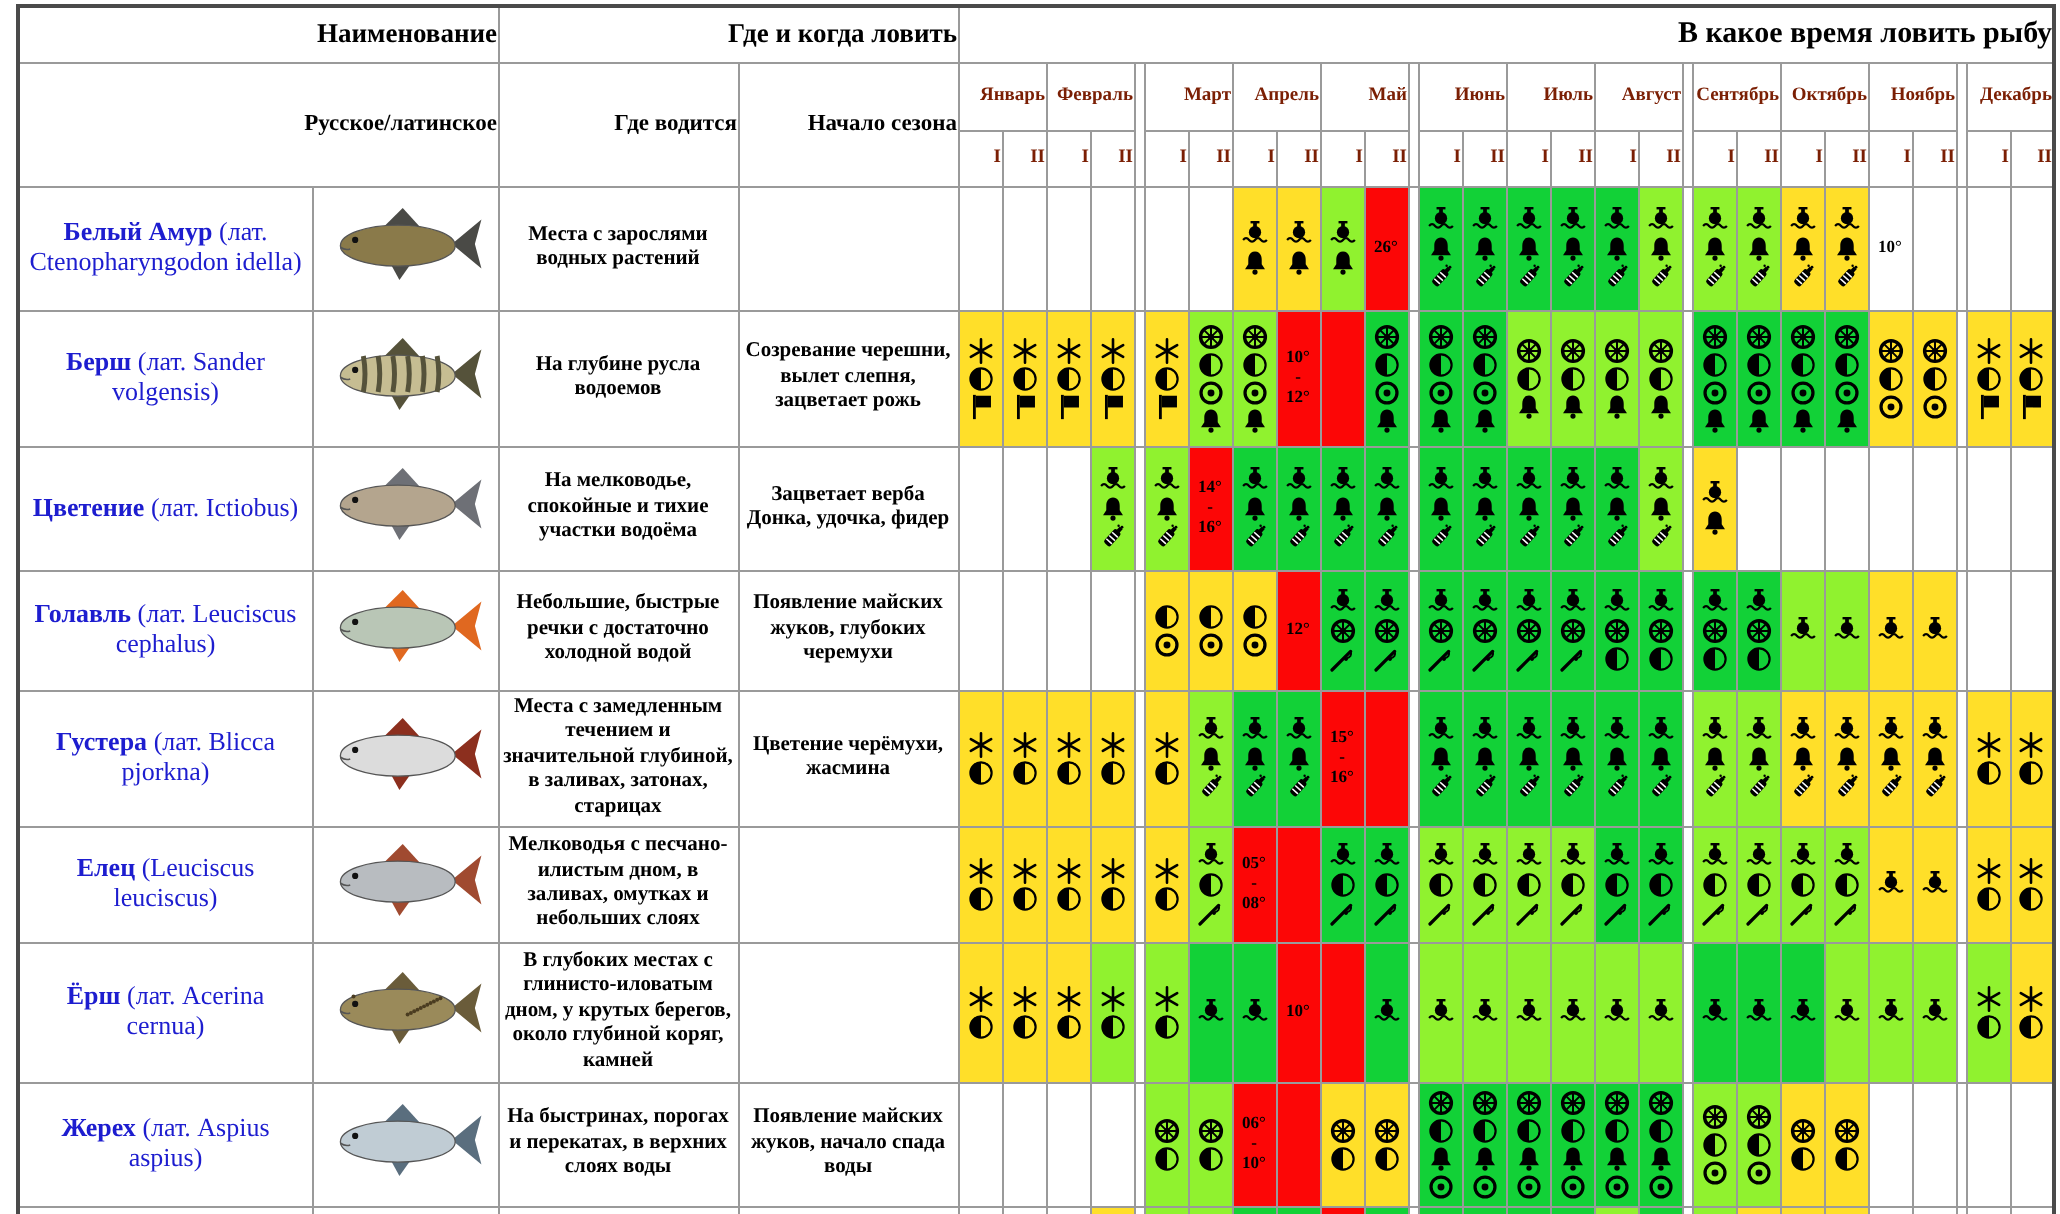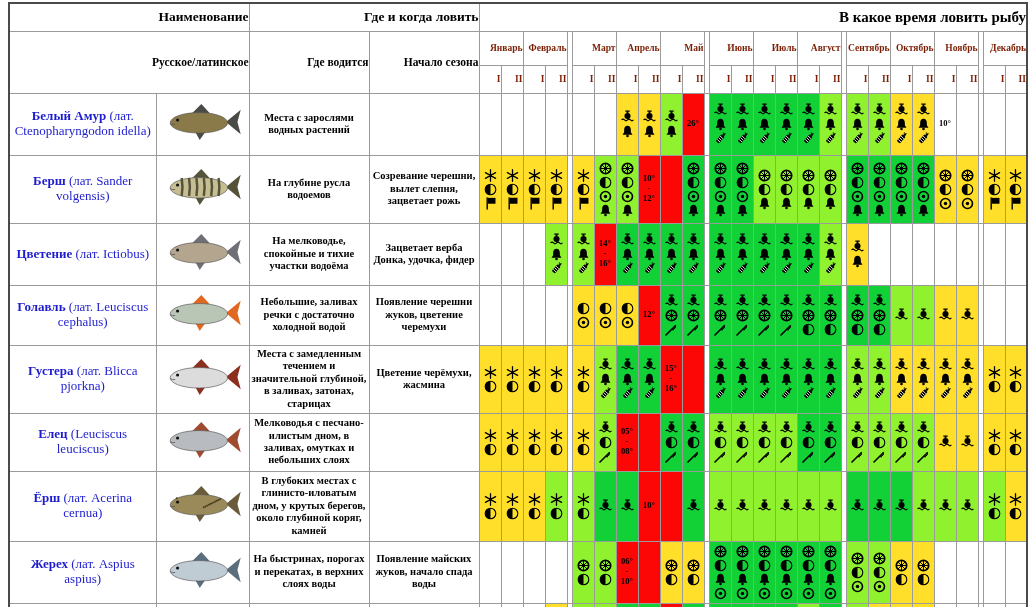--- a/index.html
+++ b/index.html
@@ -1576,22 +1576,22 @@
         <tr style="height: 60px;">
           <td class="namec"><span class="nm">Голавль</span><span> (лат. Leuciscus cephalus)</span></td>
           <td class="fishc"><svg width="82" height="46" viewBox="0 0 100 52">
               <path d="M78 26L96 11l-4 15 4 15z" fill="#e06820"></path>
               <path d="M36 16L48 4l10 11z" fill="#e06820"></path>
               <path d="M40 37l6 11 7-10z" fill="#e06820"></path>
               <ellipse cx="45" cy="27" rx="35" ry="12.5" fill="#b9c6b6" stroke="#555" stroke-width="0.8"></ellipse>
               <circle cx="19" cy="23.5" r="1.9" fill="#111"></circle>
               <path d="M10 28q3 2 6 1" stroke="#555" stroke-width="1" fill="none"></path>
             </svg></td>
-          <td class="txt">Небольшие, заливах речки с достаточно холодной водой</td>
-          <td class="txt">Появление черешни жуков, цветение черемухи</td>
+          <td class="txt">Небольшие, быстрые речки с достаточно холодной водой</td>
+          <td class="txt">Появление майских жуков, глубоких черемухи</td>
           <td class="cal" style="background: rgb(255, 255, 255);">
             <div class="cellin"></div>
           </td>
           <td class="cal" style="background: rgb(255, 255, 255);">
             <div class="cellin"></div>
           </td>
           <td class="cal" style="background: rgb(255, 255, 255);">
             <div class="cellin"></div>
           </td>
           <td class="cal" style="background: rgb(255, 255, 255);">

